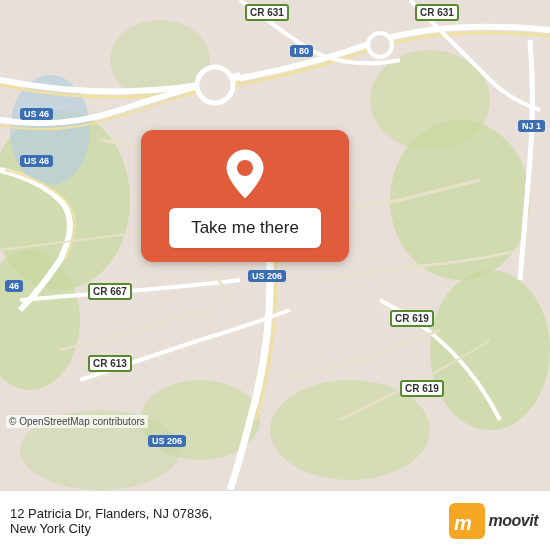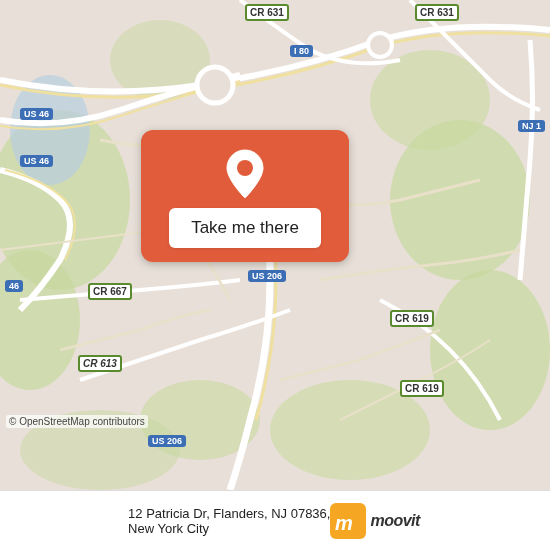--- a/index.html
+++ b/index.html
@@ -80,21 +80,21 @@
     
     #bottom-bar {
       position: absolute;
       bottom: 0;
       left: 0;
       width: 550px;
       height: 60px;
       background: white;
       display: flex;
       align-items: center;
-      justify-content: center;
+      justify-content: space-between;
       padding: 0 12px 0 10px;
       border-top: 1px solid #ddd;
     }
 
     #address-section {
       display: flex;
       flex-direction: column;
       justify-content: center;
     }
 
@@ -248,21 +248,21 @@
     
     <div class="road-label highway-label" style="top:120px; left:518px;">NJ 1</div>
 
     
     <div class="road-label cr-label" style="top:283px; left:88px;">CR 667</div>
 
     
     <div class="road-label highway-label" style="top:270px; left:248px;">US 206</div>
 
     
-    <div class="road-label cr-label" style="top:355px; left:78px;font-style:italic;">CR 613</div>
+    <div class="road-label cr-label" style="top:355px; left:88px;">CR 613</div>
 
     
     <div class="road-label cr-label" style="top:310px; left:390px;">CR 619</div>
     <div class="road-label cr-label" style="top:380px; left:400px;">CR 619</div>
 
     
     <div class="road-label highway-label" style="top:435px; left:148px;">US 206</div>
 
     
     <div id="button-overlay">

